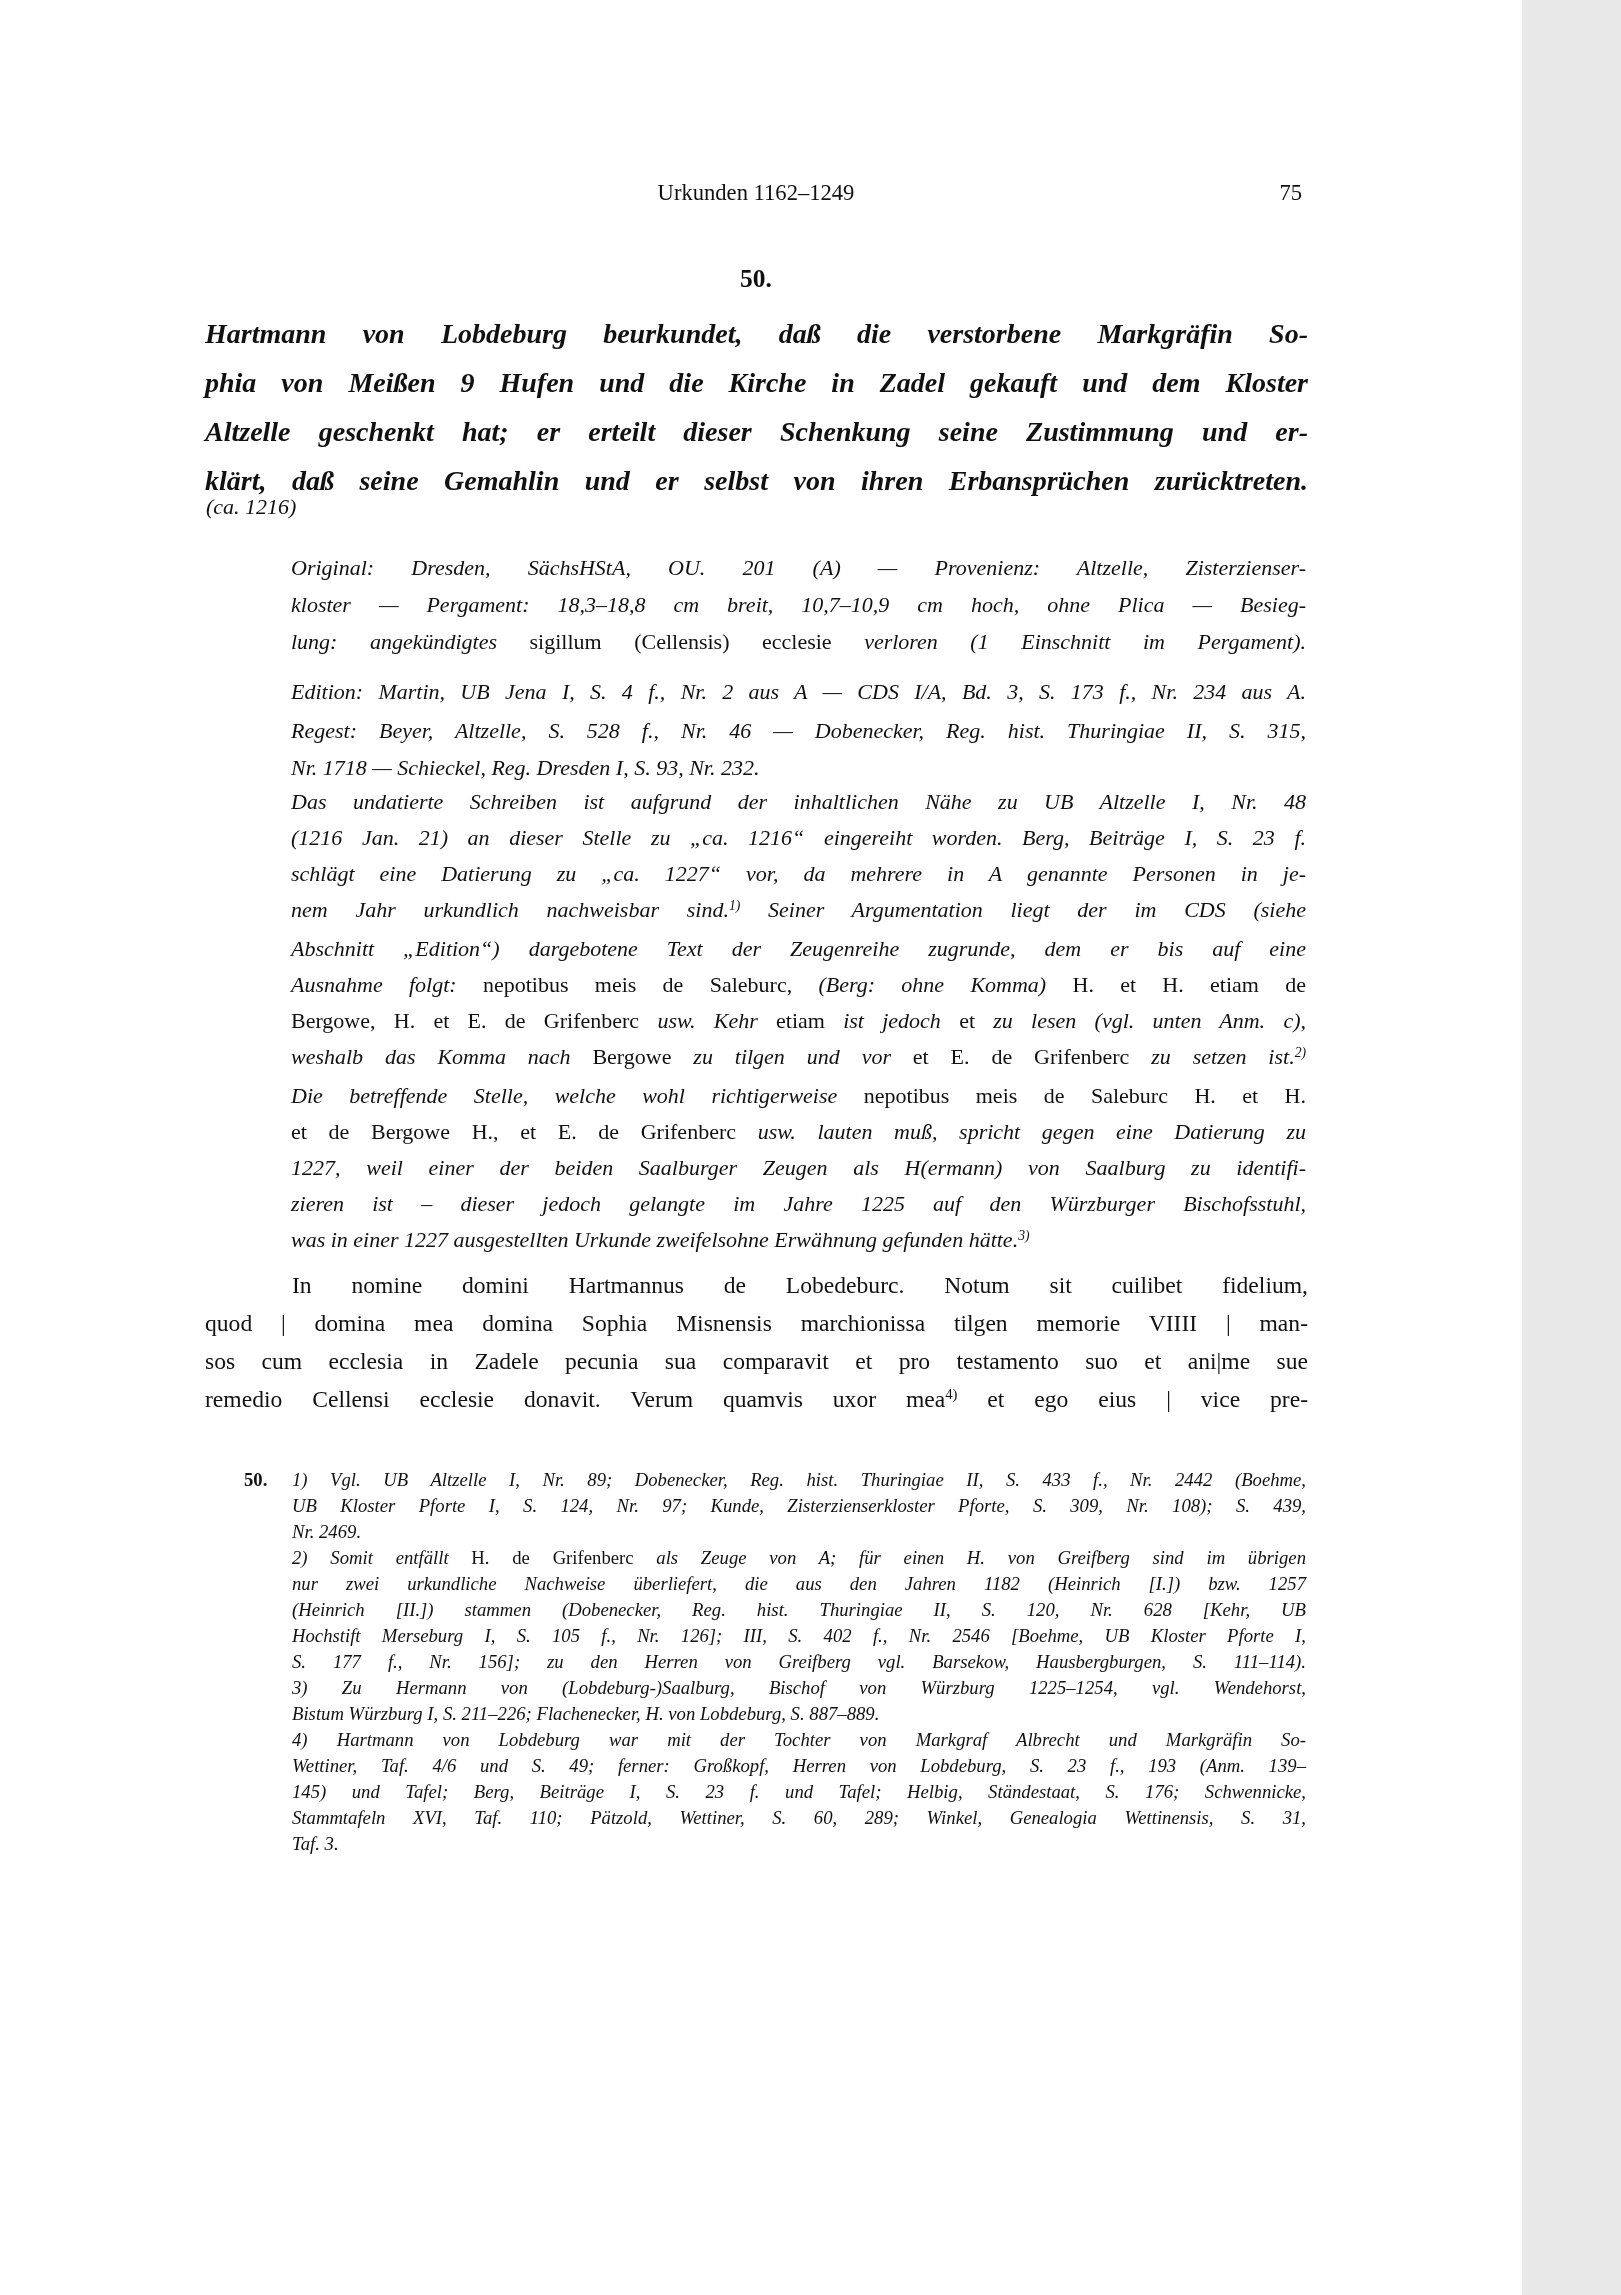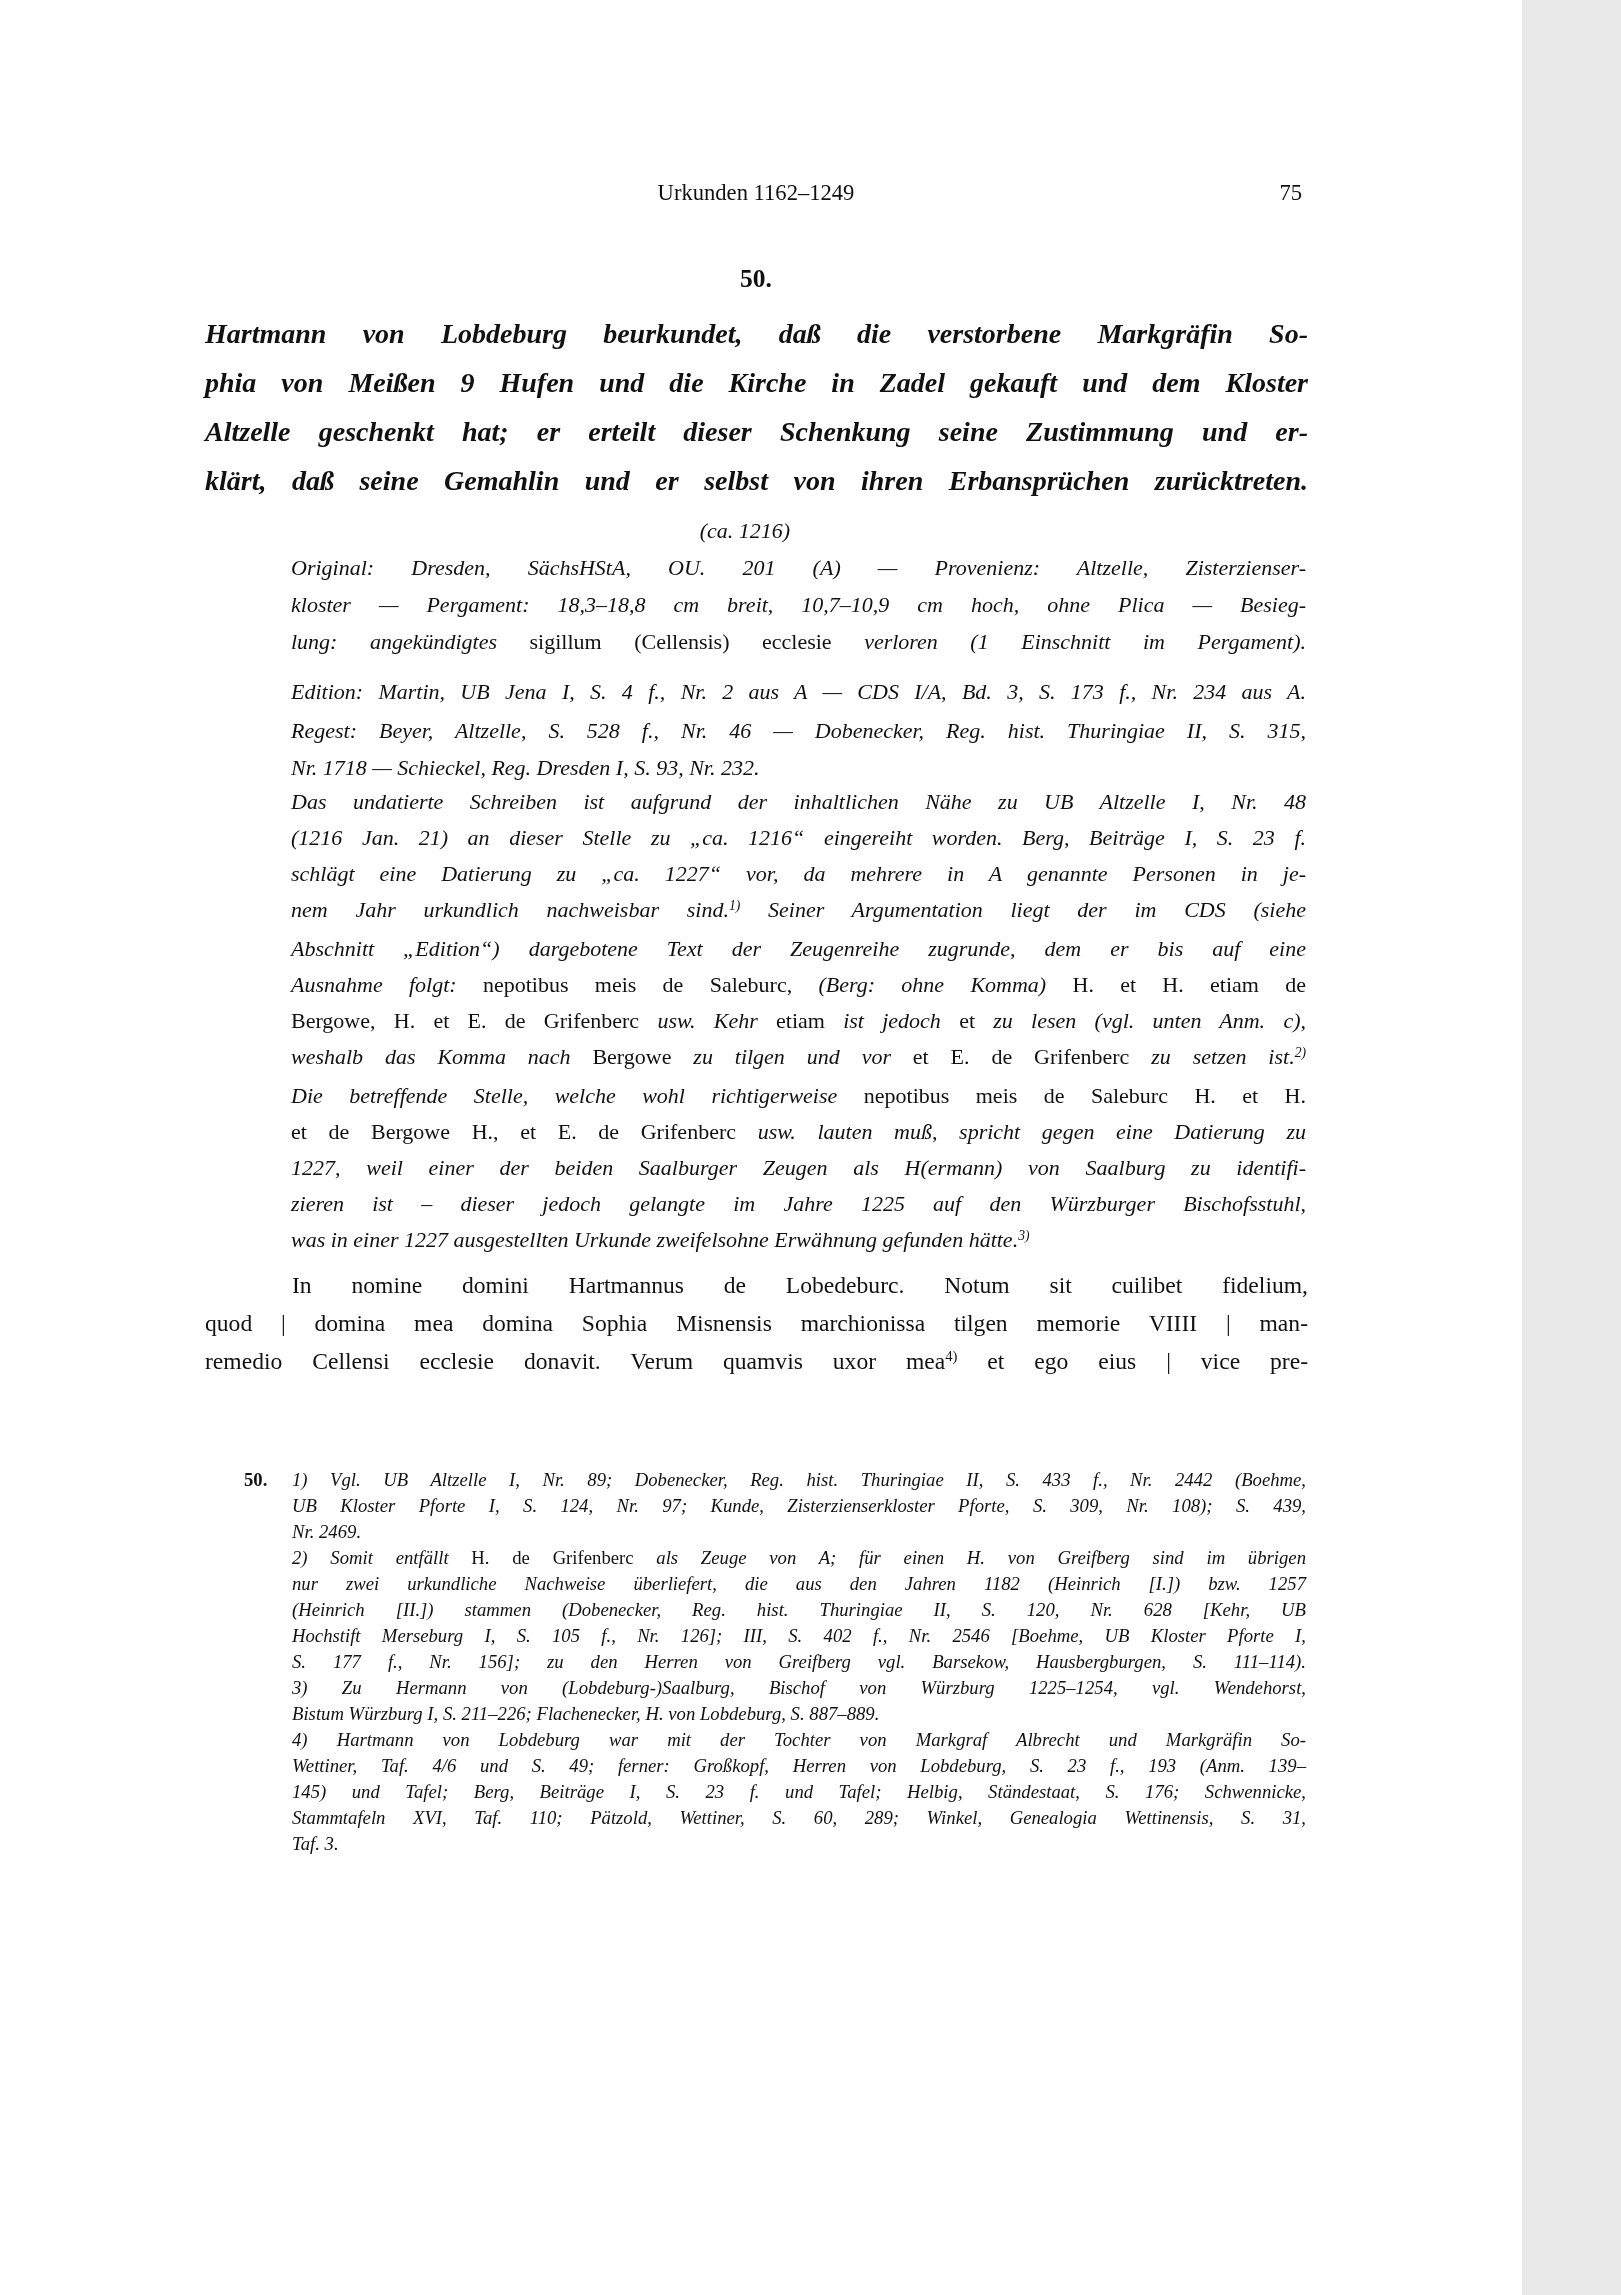--- a/index.html
+++ b/index.html
@@ -26,22 +26,22 @@
 
   .header-row{position:absolute;left:206px;top:181px;width:1100px;font-size:22.6px;line-height:24.5px;}
   .header-title{text-align:center;}
   .page-number{position:absolute;right:3.9px;top:0;}
 
   .doc-number{position:absolute;left:206px;top:265px;width:1100px;text-align:center;
     font-size:25.5px;font-weight:bold;line-height:27.5px;}
 
   .summary{position:absolute;left:205px;top:309px;width:1103px;font-size:28px;line-height:49px;}
 
-  .date-line{position:absolute;left:206px;top:495px;width:1078px;text-align:center;
-    font-size:22px;font-style:italic;line-height:24.5px;margin-top:24px;}
+  .date-line{position:absolute;left:206px;top:495px;width:1078px;text-align:left;
+    font-size:22px;font-style:italic;line-height:24.5px;}
 
   .apparatus{position:absolute;left:291px;width:1015px;font-size:22px;line-height:37px;}
   .original{top:549px;}
   .edition{top:673px;}
   .regest{top:712px;}
   .commentary{top:784px;line-height:36px;}
 
   .main-text{position:absolute;left:205px;top:1266px;width:1103px;font-size:23.6px;line-height:38px;}
 
   .footnotes{position:absolute;left:292px;top:1467px;width:1014px;font-size:18.7px;line-height:26px;}
@@ -93,20 +93,21 @@
       <div class="tline"><span class="run-i">Die betreffende Stelle, welche wohl richtigerweise </span><span class="run-r">nepotibus meis de Saleburc H. et H.</span></div>
       <div class="tline"><span class="run-r">et de Bergowe H., et E. de Grifenberc </span><span class="run-i">usw. lauten muß, spricht gegen eine Datierung zu</span></div>
       <div class="tline"><span class="run-i">1227, weil einer der beiden Saalburger Zeugen als H(ermann) von Saalburg zu identifi-</span></div>
       <div class="tline"><span class="run-i">zieren ist – dieser jedoch gelangte im Jahre 1225 auf den Würzburger Bischofsstuhl,</span></div>
       <div class="tline tlast"><span class="run-i">was in einer 1227 ausgestellten Urkunde zweifelsohne Erwähnung gefunden hätte.</span><span class="run-si">3)</span></div>
     </div>
 
   <div class="main-text">
       <div class="tline tindent"><span class="run-r">In nomine domini Hartmannus de Lobedeburc. Notum sit cuilibet fidelium,</span></div>
       <div class="tline"><span class="run-r">quod | domina mea domina Sophia Misnensis marchionissa tilgen memorie VIIII | man-</span></div>
+      <div class="tline"><span class="run-r">sos cum ecclesia in Zadele pecunia sua comparavit et pro testamento suo et ani|me sue</span></div>
       <div class="tline"><span class="run-r">remedio Cellensi ecclesie donavit. Verum quamvis uxor mea</span><span class="run-sr">4)</span><span class="run-r"> et ego eius | vice pre-</span></div>
     </div>
 
   <div class="footnotes">
     <span class="fn-label">50.</span>
     <div class="footnote">
         <div class="tline"><span class="run-i">1) Vgl. UB Altzelle I, Nr. 89; Dobenecker, Reg. hist. Thuringiae II, S. 433 f., Nr. 2442 (Boehme,</span></div>
         <div class="tline"><span class="run-i">UB Kloster Pforte I, S. 124, Nr. 97; Kunde, Zisterzienserkloster Pforte, S. 309, Nr. 108); S. 439,</span></div>
         <div class="tline tlast"><span class="run-i">Nr. 2469.</span></div>
       </div>

